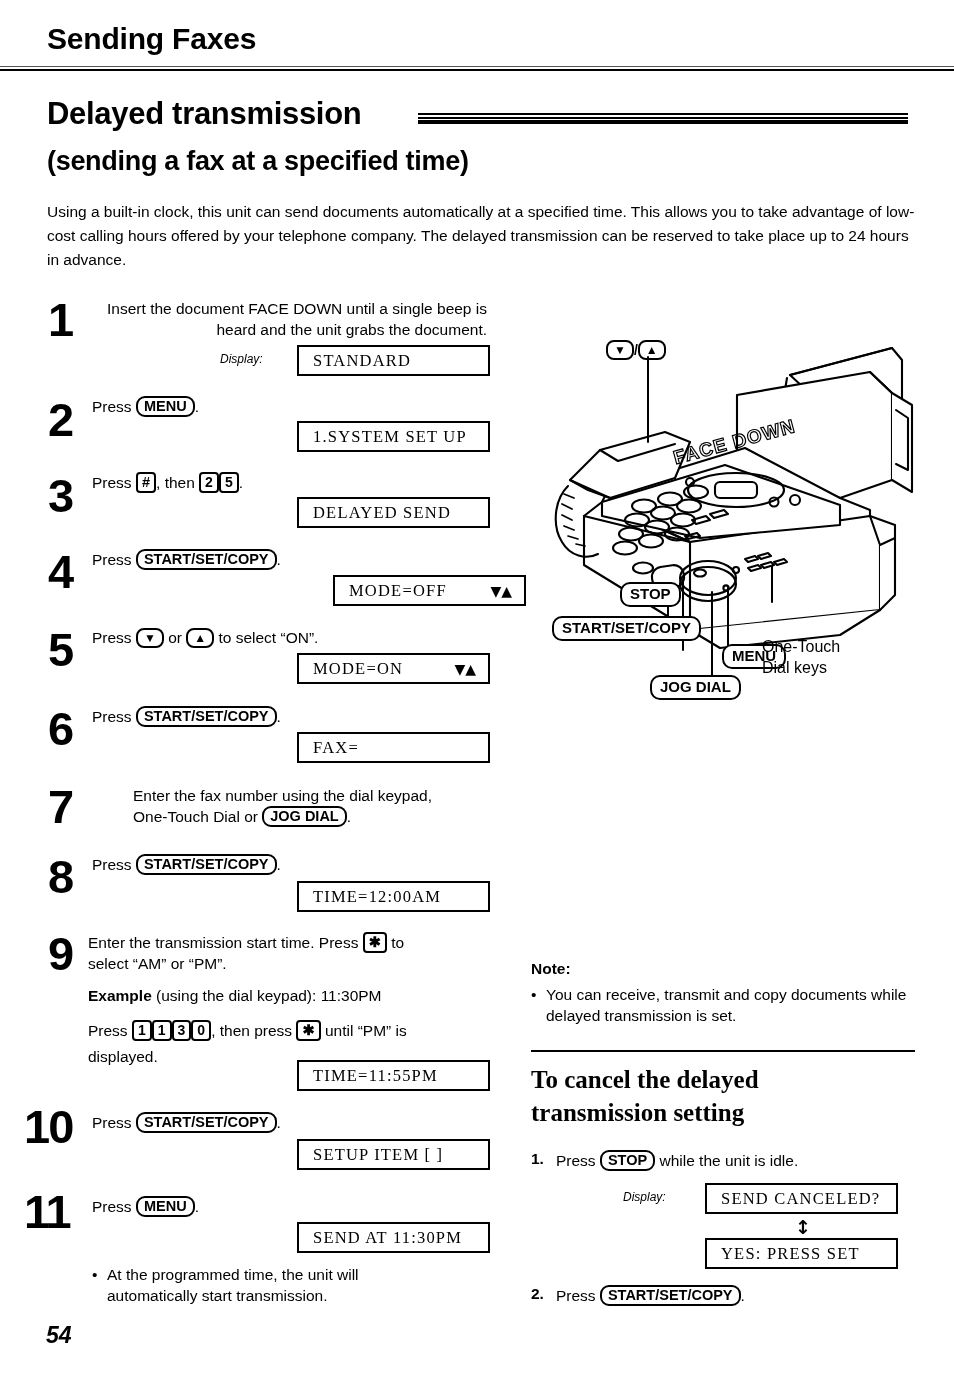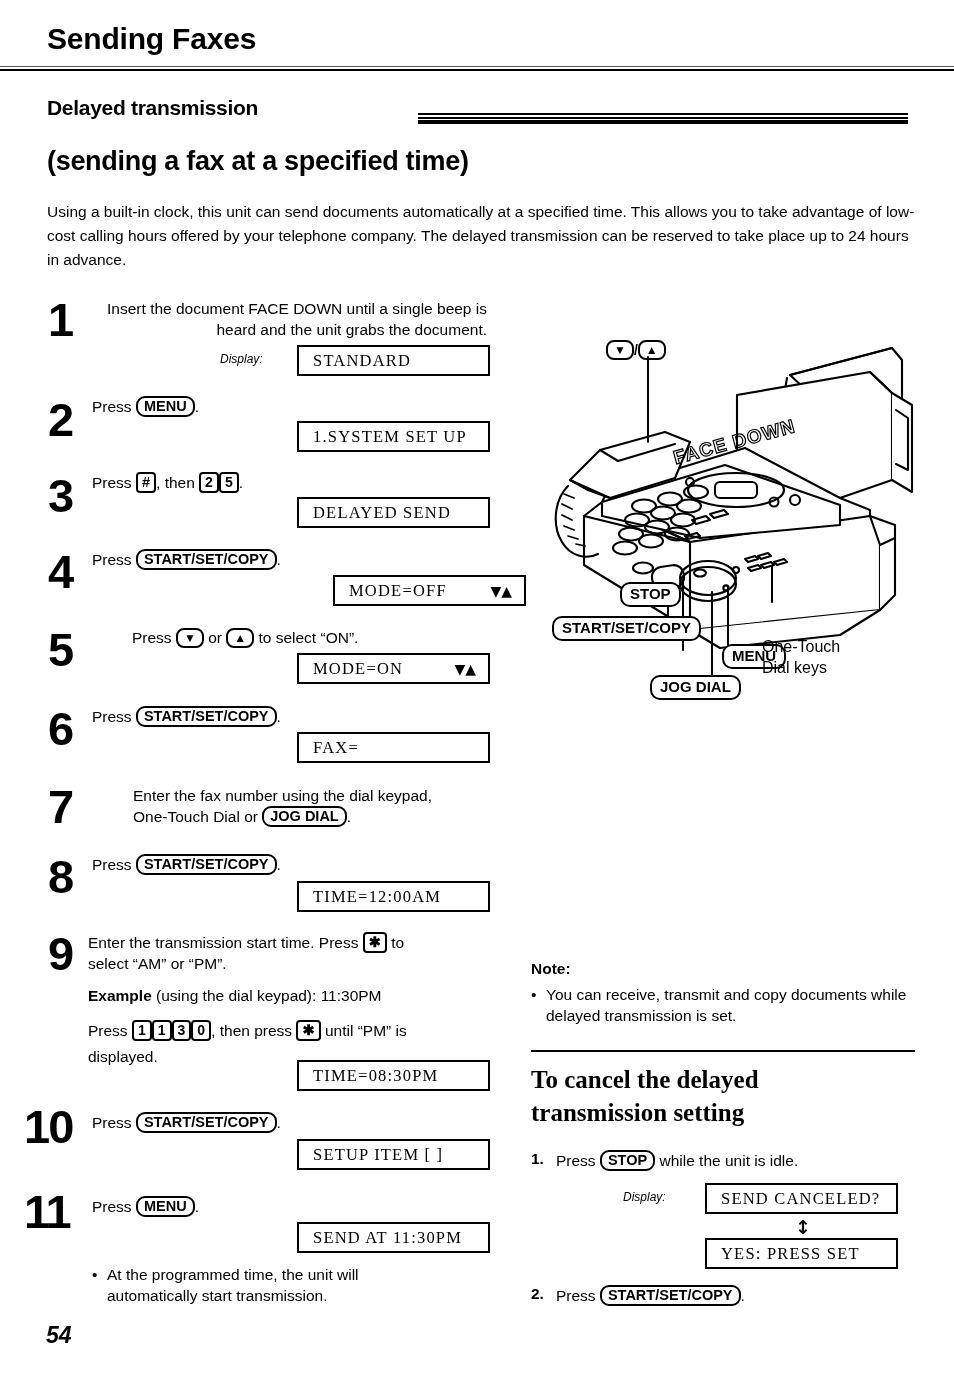--- a/index.html
+++ b/index.html
@@ -24,21 +24,21 @@
     background:#000;
   }
   .head-rule-thin {
     position:absolute; left:0px; top:66px; width:954px; height:1px;
     background:#555;
   }
 
   
   .title1 {
     position:absolute; left:47px; top:96px;
-    font-size:21px; font-weight:bold; letter-spacing:-0.3px;
+    font-size:31px; font-weight:bold; letter-spacing:-0.3px;
   }
   .title-rule {
     position:absolute; left:418px; top:113px; width:490px; height:13px;
   }
   .title-rule i { display:block; background:#000; width:100%; }
   .title-rule i:nth-child(1){ height:2px; }
   .title-rule i:nth-child(2){ height:2px; margin-top:2px; }
   .title-rule i:nth-child(3){ height:4px; margin-top:1px; }
   .title2 {
     position:absolute; left:47px; top:146px;
@@ -189,21 +189,21 @@
     <div class="steptext" style="left:92px; top:549px;">
       <span>Press</span>
       <span class="key">START/SET/COPY</span><span>.</span>
     </div>
     <div class="lcd" style="left:297px; top:575px; width:193px;margin-left:36px;">
       <span class="t">MODE=OFF</span>
       <span class="arrows">▼▲</span>
     </div>
 
     <div class="stepnum" style="left:48px; top:626px;">5</div>
-    <div class="steptext" style="left:92px; top:627px;margin-left:40px;">
+    <div class="steptext" style="left:92px; top:627px;">
       <span>Press</span>
       <span class="key arrow">▼</span>
       <span>or</span>
       <span class="key arrow">▲</span>
       <span>to select “ON”.</span>
     </div>
     <div class="lcd" style="left:297px; top:653px; width:193px;">
       <span class="t">MODE=ON</span>
       <span class="arrows">▼▲</span>
     </div>
@@ -245,21 +245,21 @@
       <span>(using the dial keypad):  11:30PM</span>
     </div>
     <div class="steptext" style="left:88px; top:1018px; width:420px; line-height:26px;">
       <span>Press</span>
       <span class="key num">1</span><span class="key num">1</span><span class="key num">3</span><span class="key num">0</span><span>, then press</span>
       <span class="key sq">✱</span>
       <span>until “PM” is</span><br>
       <span>displayed.</span>
     </div>
     <div class="lcd" style="left:297px; top:1060px; width:193px;">
-      <span class="t">TIME=08:30PM</span>
+      <span class="t">TIME=11:55PM</span>
     </div>
 
     <div class="stepnum" style="left:24px; top:1103px;">10</div>
     <div class="steptext" style="left:92px; top:1112px;">
       <span>Press</span>
       <span class="key">START/SET/COPY</span><span>.</span>
     </div>
     <div class="lcd" style="left:297px; top:1139px; width:193px;">
       <span class="t">SETUP ITEM [  ]</span>
     </div>

